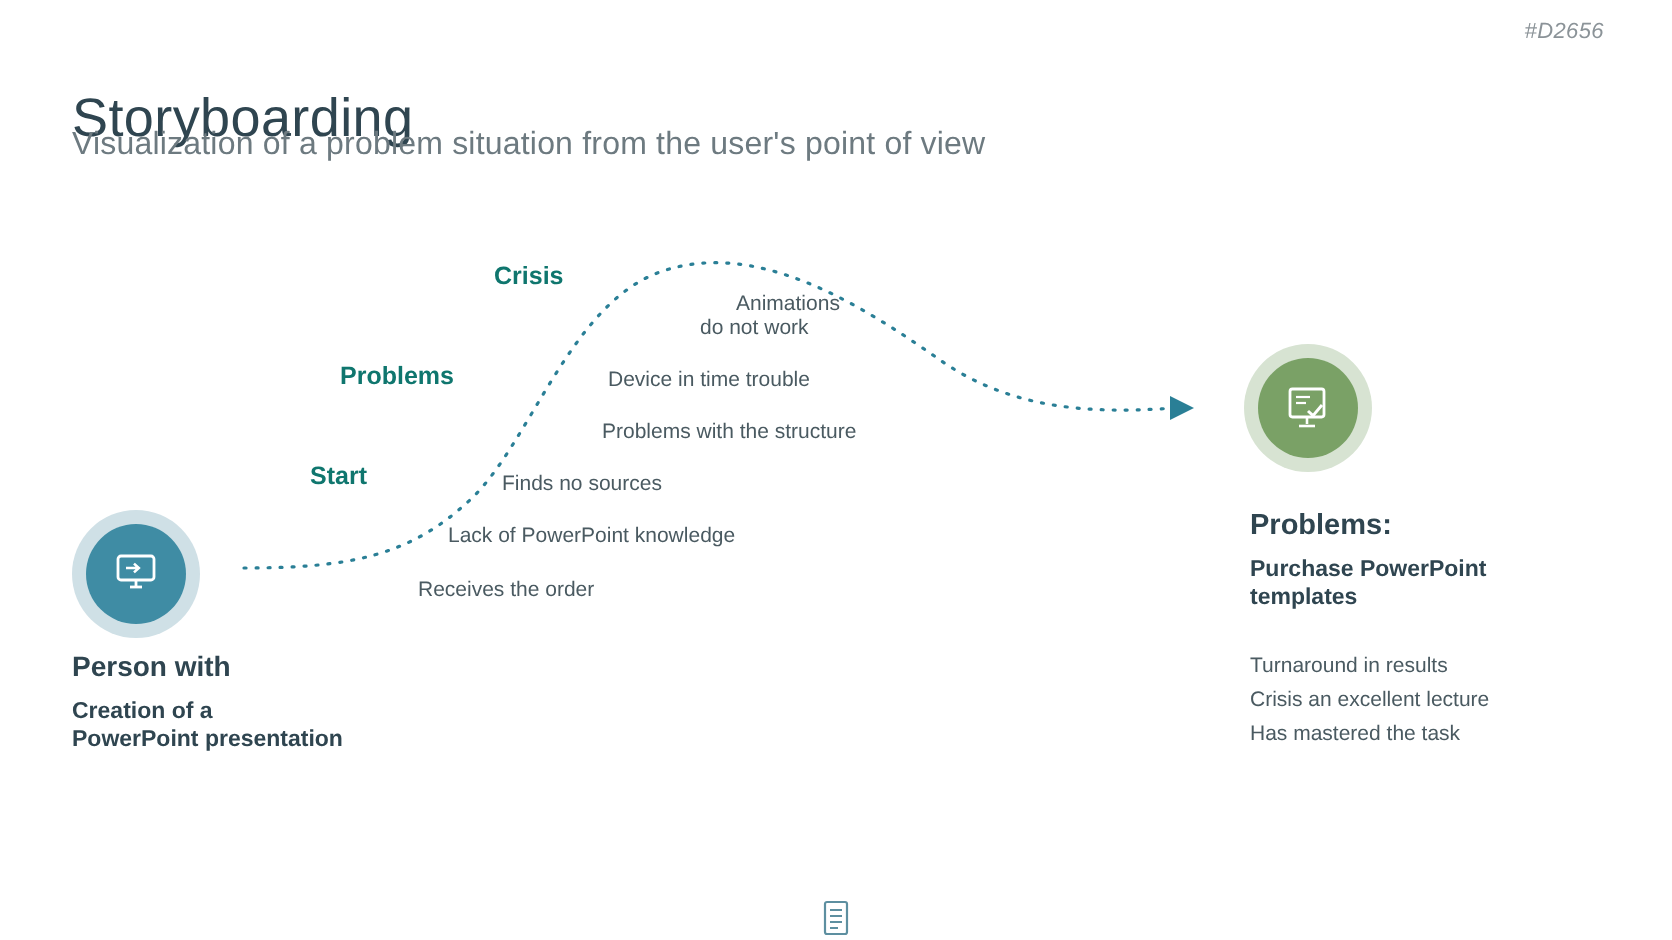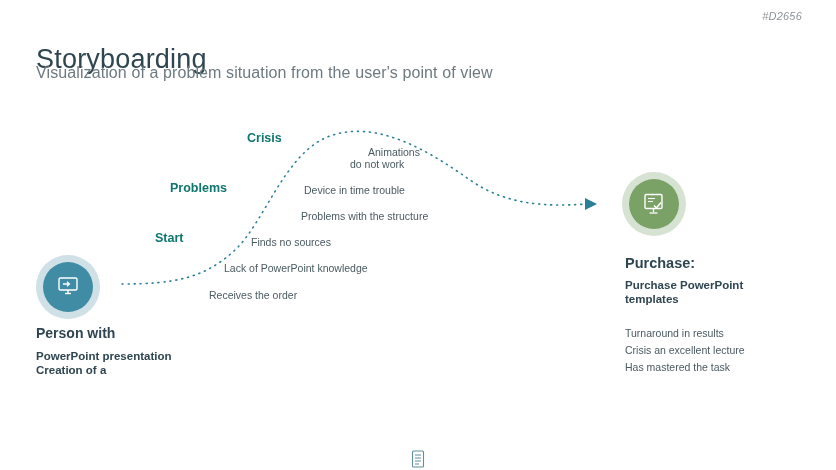--- a/index.html
+++ b/index.html
@@ -239,27 +239,27 @@
   <div class="step step-3">Problems with the structure</div>
   <div class="step step-4">Device in time trouble</div>
   <div class="step step-5">Animations</div>
   <div class="step step-5b">do not work</div>
 
   <div class="left-caption">
     <div class="head">
       <div>Person with</div>
     </div>
     <div class="sub">
+      <div>Creation of a</div>
       <div>PowerPoint presentation</div>
-      <div>Creation of a</div>
     </div>
   </div>
 
   <div class="right-caption">
-    <div class="head">Purchase:</div>
+    <div class="head">Problems:</div>
     <div class="sub">
       <div>Purchase PowerPoint</div>
       <div>templates</div>
     </div>
   </div>
 
   <div class="right-benefits">
     <div class="b">Turnaround in results</div>
     <div class="b">Crisis an excellent lecture</div>
     <div class="b">Has mastered the task</div>

